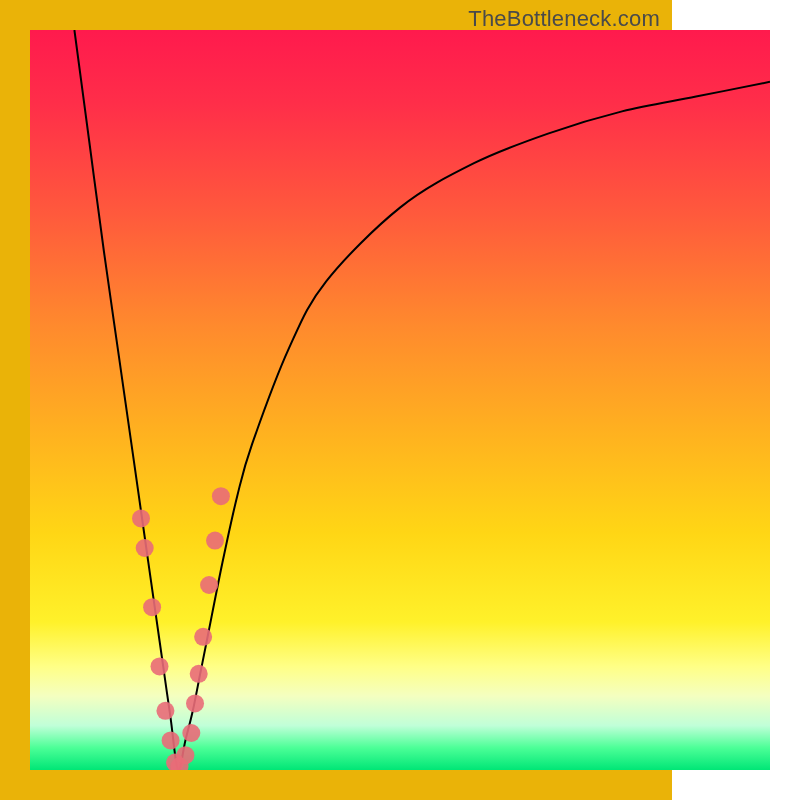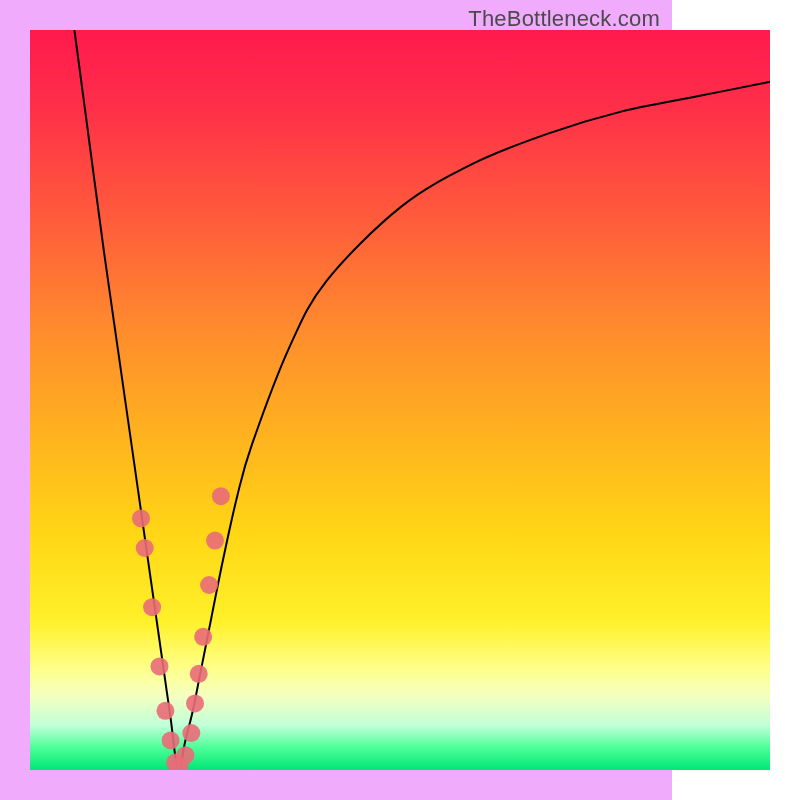--- a/index.html
+++ b/index.html
@@ -6,21 +6,21 @@
     margin: 0;
     padding: 0;
     width: 800px;
     height: 800px;
     overflow: hidden;
     font-family: Arial, Helvetica, sans-serif;
   }
   .frame {
     width: 672px;
     height: 800px;
-    background: #f0abfc;
+    background: #eab308;
     position: relative;
   }
   .plot-area {
     position: absolute;
     left: 30px;
     top: 30px;
     width: 740px;
     height: 740px;
     overflow: hidden;
   }

